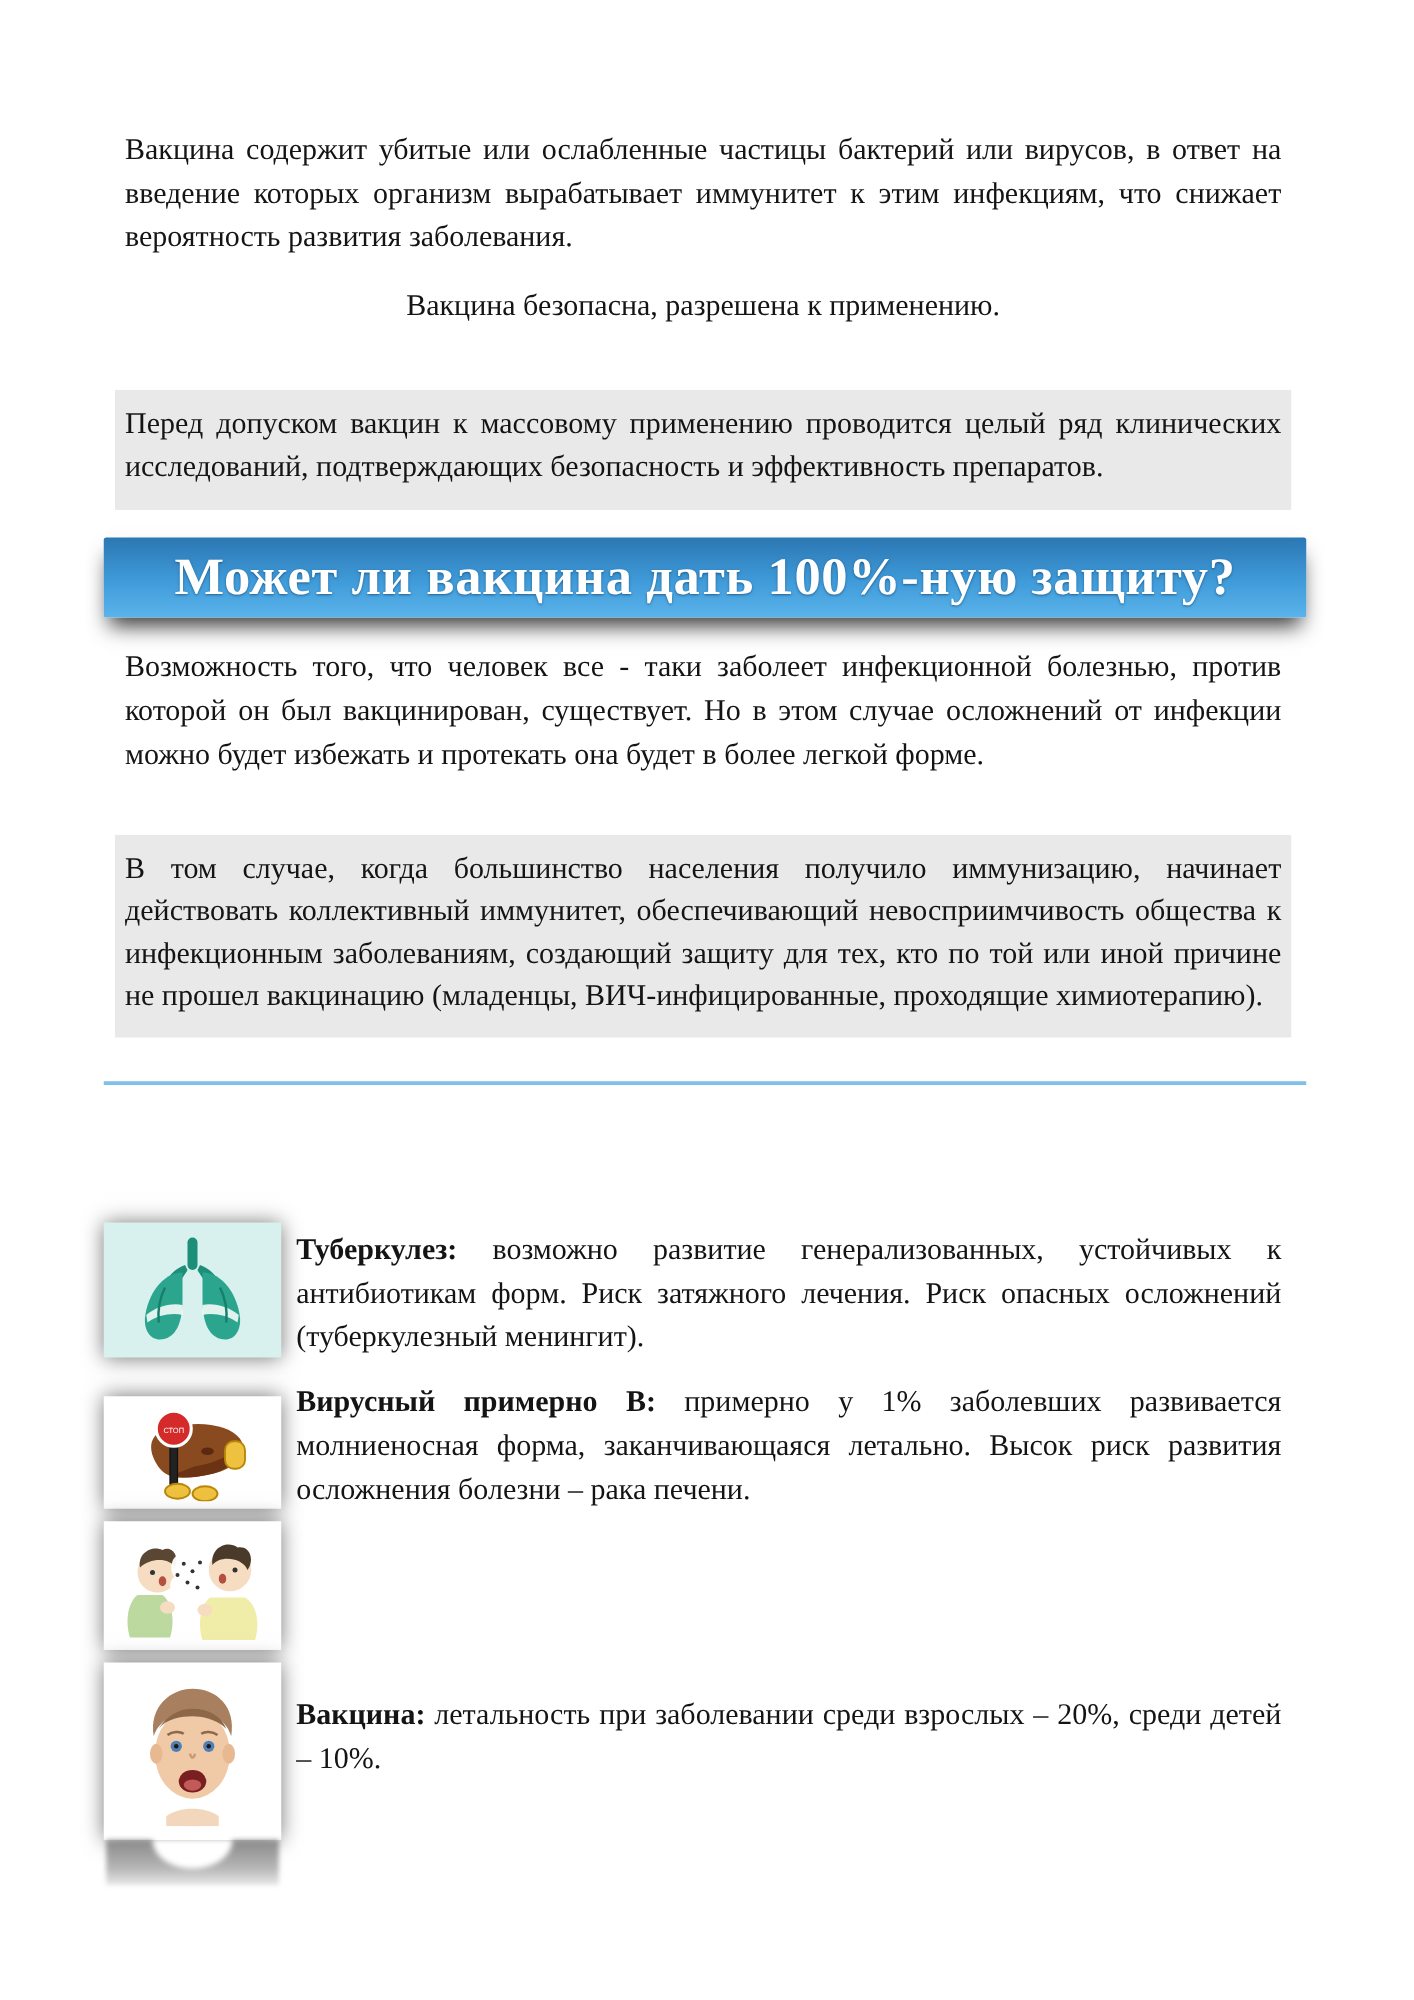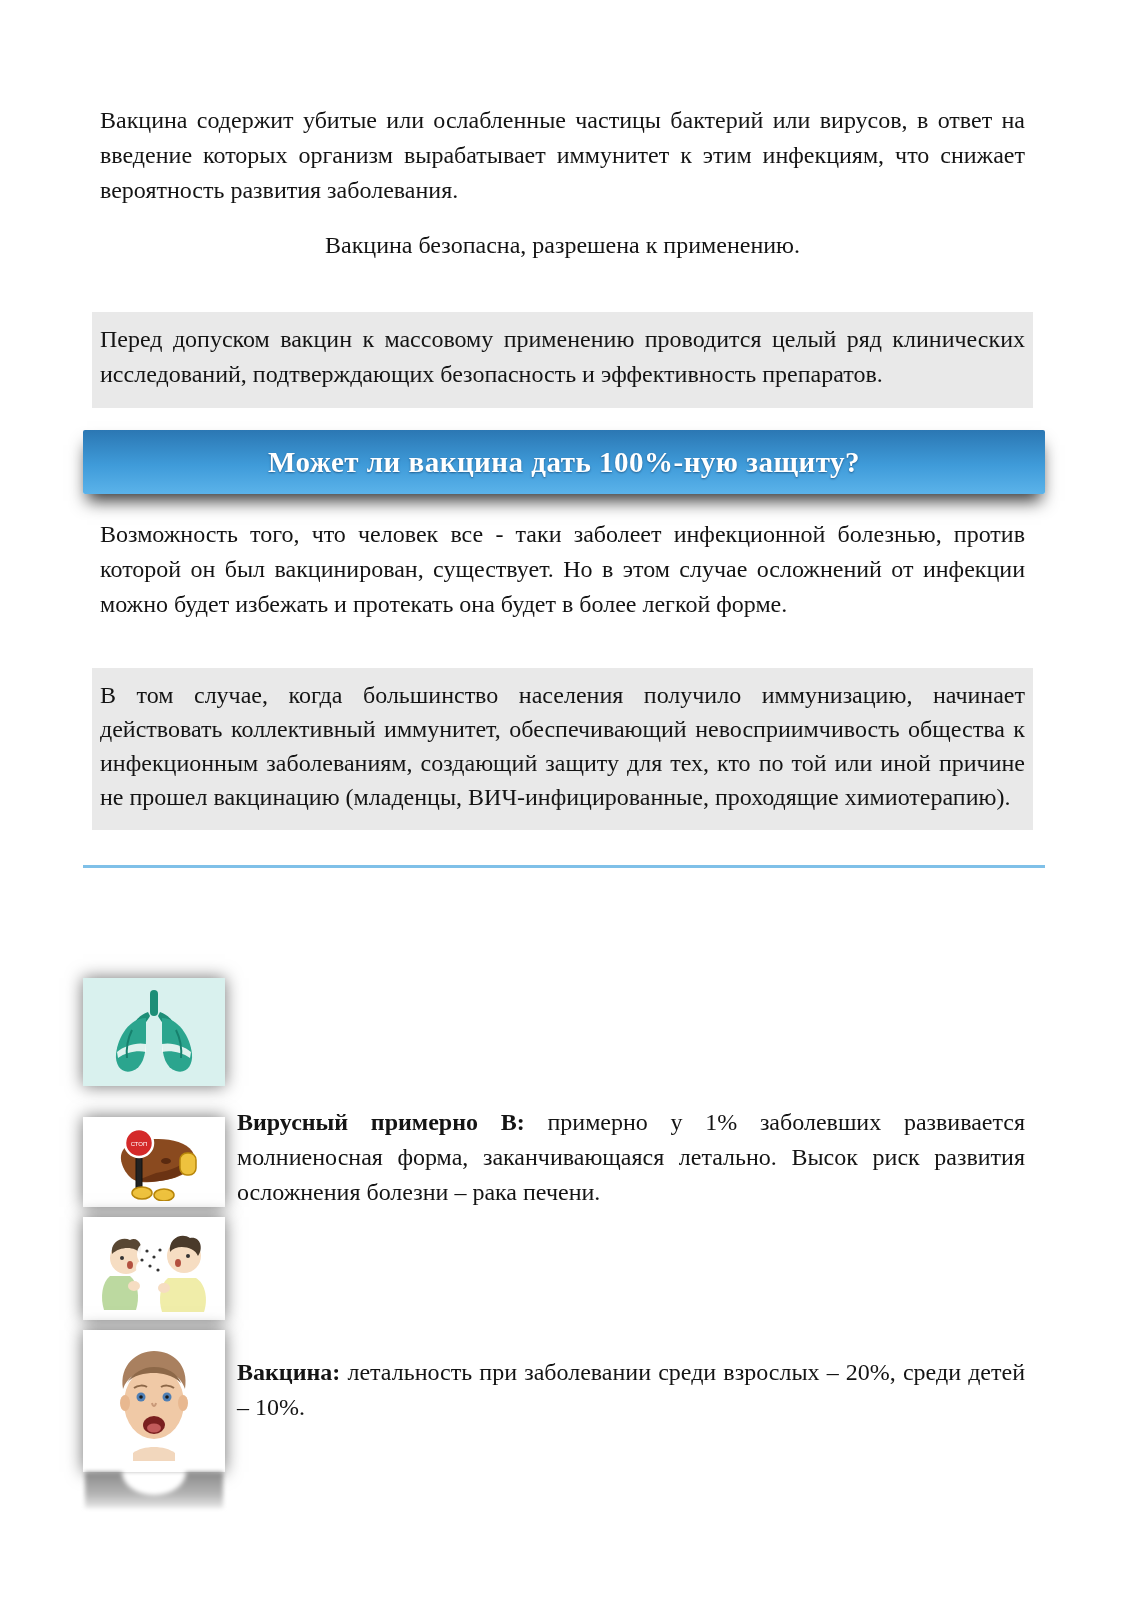--- a/index.html
+++ b/index.html
@@ -23,21 +23,21 @@
   .gray-block.tight .inner { line-height:34px; }
   .banner {
     position:absolute; left:83px; width:962px; height:64px;
     background:linear-gradient(180deg,#2b77b3 0%, #3f9bd9 55%, #5bb3ea 100%);
     border-radius:2px;
     box-shadow:0 11px 16px -4px rgba(0,0,0,0.78);
     text-align:center;
   }
   .banner .banner-title {
     display:block; line-height:64px; color:#ffffff; font-weight:bold;
-    font-size:29px; letter-spacing:0.5px;
+    font-size:42px; letter-spacing:0.5px;
     text-shadow:0 1px 2px rgba(0,40,80,0.55);
   }
   .thin-rule {
     position:absolute; left:83px; width:962px; height:3px; top:865px;
     background:#7fc0e8;
   }
   
   .disease-text {
     position:absolute; left:237px; width:788px;
     font-size:24px; line-height:35px; text-align:justify;
@@ -165,20 +165,23 @@
         <path d="M62 46 C65 44 71 44 75 47" stroke="#8d6848" stroke-width="2" fill="none"></path>
         <path d="M53 62 C54 66 56 66 57 62" stroke="#c89878" stroke-width="2" fill="none"></path>
         <ellipse cx="55" cy="84" rx="11" ry="9" fill="#7a1f1f"></ellipse>
         <ellipse cx="55" cy="87" rx="7" ry="4.5" fill="#c25a5a"></ellipse>
       </svg>
     </div>
 
     <div class="strip-tail"></div>
   </div>
 
+  <div class="disease-text" style="top:983px;">
+    <span class="term">Туберкулез:</span><span> возможно развитие генерализованных, устойчивых к антибиотикам форм. Риск затяжного лечения. Риск опасных осложнений (туберкулезный менингит).</span>
+  </div>
 
   <div class="disease-text" style="top:1105px;">
     <span class="term">Вирусный примерно В:</span><span> примерно у 1% заболевших развивается молниеносная форма, заканчивающаяся летально. Высок риск развития осложнения болезни – рака печени.</span>
   </div>
 
 
   <div class="disease-text" style="top:1355px;">
     <span class="term">Вакцина:</span><span> летальность при заболевании среди взрослых – 20%, среди детей – 10%.</span>
   </div>
 

